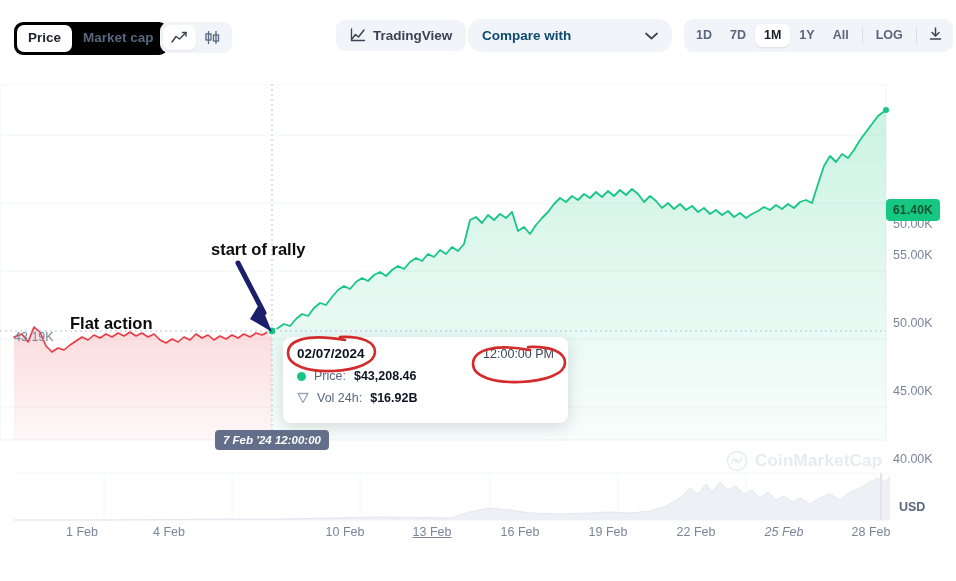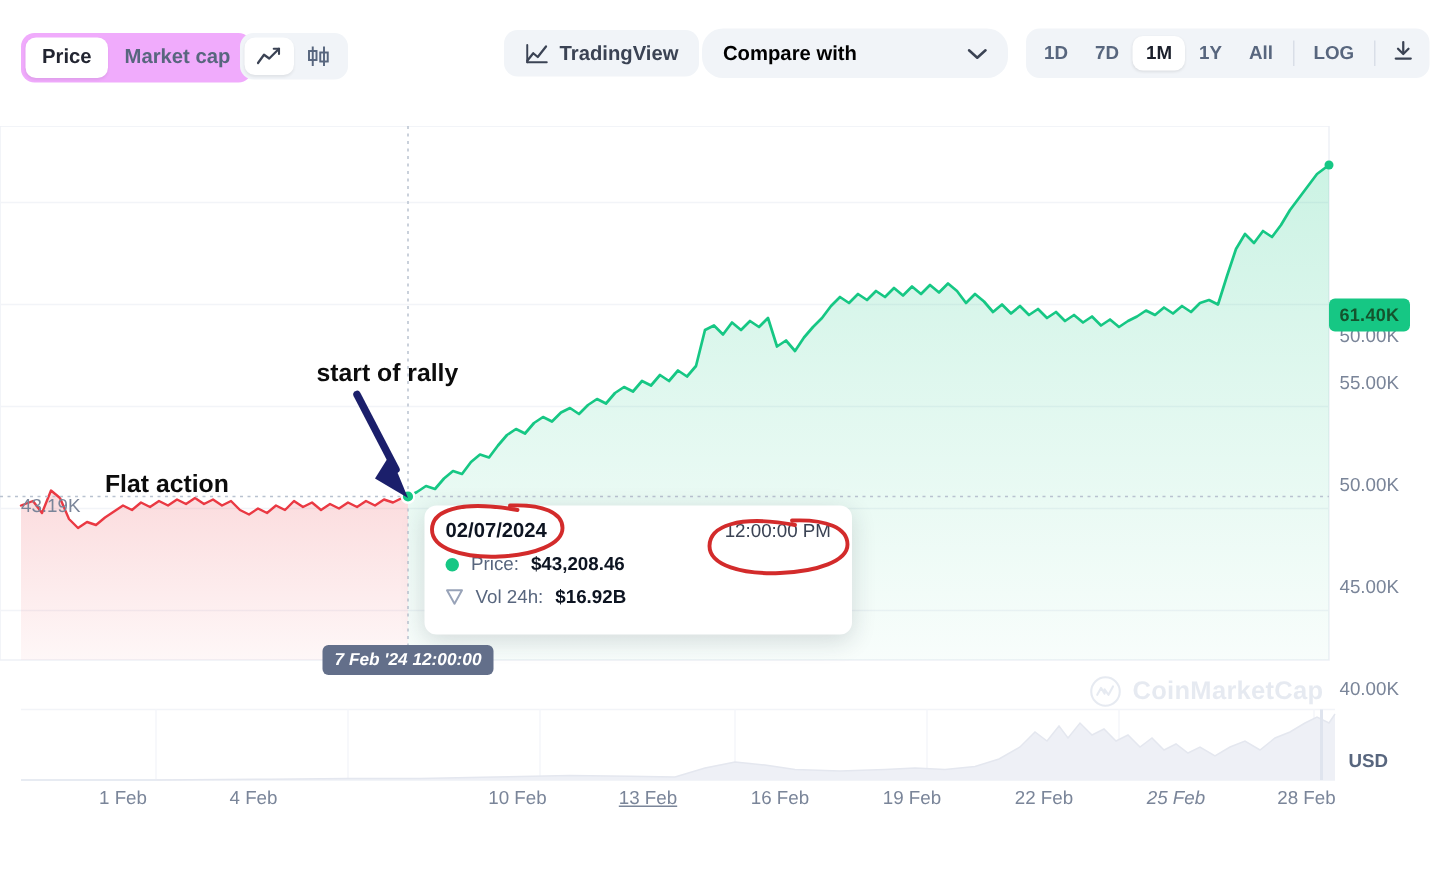--- a/index.html
+++ b/index.html
@@ -11,21 +11,21 @@
   }
   #app { position: relative; width: 956px; height: 581px; background:#fff; }
 
   
   .toolbar {
     position: absolute; left: 0; top: 0; width: 956px; height: 70px;
     display: flex; align-items: center;
   }
   .pill-group {
     display: flex; align-items: center;
-    background: #f0abfc; border-radius: 9px; padding: 3px;
+    background: #000000; border-radius: 9px; padding: 3px;
   }
   .pill {
     font-size: 13.5px; font-weight: 600; color: #58667e;
     padding: 6px 11px; border-radius: 7px; white-space: nowrap;
     cursor: pointer; line-height: 1.1;
   }
   .pill.active { background:#ffffff; color:#222531; box-shadow: 0 1px 2px rgba(0,0,0,.07); }
 
   .seg-toggle {
     position:absolute; left:160px; top:22px;
@@ -33,30 +33,30 @@
     background:#f1f4f8; border-radius:9px; padding:3px;
   }
   .seg-btn {
     width:33px; height:25px; display:flex; align-items:center; justify-content:center;
     border-radius:7px; cursor:pointer;
   }
   .seg-btn.active { background:#fff; box-shadow:0 1px 2px rgba(0,0,0,.07); }
 
   .tv-btn {
     position:absolute; left:336px; top:20px;
-    display:flex; align-items:flex-end; gap:7px;
+    display:flex; align-items:flex-start; gap:7px;
     background:#f1f4f8; border-radius:9px; padding:8px 14px;
     font-size:13.5px; font-weight:600; color:#3b4354; cursor:pointer;
   }
 
   .compare {
     position:absolute; left:468px; top:19px; width:204px; height:33px;
     background:#f1f4f8; border-radius:14px;
     display:flex; align-items:center; justify-content:space-between;
-    padding:0 14px; font-size:13.5px; font-weight:600; color:#000000; cursor:pointer;
+    padding:0 14px; font-size:13.5px; font-weight:600; color:#0c4a6e; cursor:pointer;
   }
 
   .range-group {
     position:absolute; left:684px; top:19px; height:33px;
     background:#f1f4f8; border-radius:9px; padding:3px;
     display:flex; align-items:center;
   }
   .range-btn {
     font-size:12.5px; font-weight:700; color:#58667e;
     padding:5px 9px; border-radius:7px; cursor:pointer; line-height:1.1;

